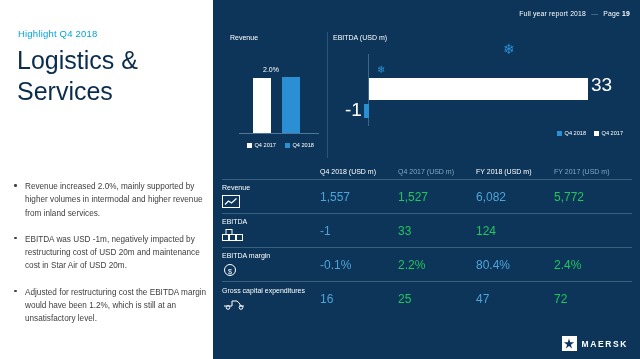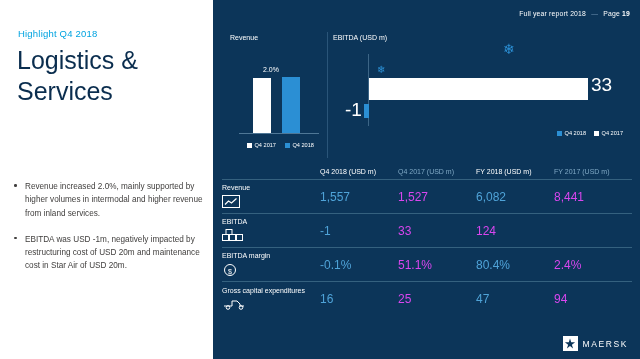--- a/index.html
+++ b/index.html
@@ -115,50 +115,54 @@
 
   .trow {
     display: flex; align-items: center; min-height: 34px;
     border-bottom: 1px solid #35617f;
   }
   .trow:last-child { border-bottom: none; }
   .rlabel { font-size: 7px; color: #ffffff; line-height: 1.25; }
   .c0 { display: flex; flex-direction: column; justify-content: center; gap: 2px; padding-right: 6px; }
   .ricon { height: 14px; display: flex; align-items: center; color: #ffffff; }
   .val { font-size: 12px; }
-  .val.white { color: #d946ef; }
+  .val.white { color: #22c55e; }
   .val.blue { color: #4fa3d8; }
 
   
   .footer-logo {
     position: absolute; right: 12px; bottom: 8px;
     display: flex; align-items: center; gap: 5px;
   }
   .star-box {
     width: 15px; height: 15px; background: #ffffff; position: relative;
     display: flex; align-items: center; justify-content: center;
   }
-  .brand { font-size: 8.5px; color: #ffffff; letter-spacing: 1.6px; font-weight: normal; }
+  .brand { font-size: 8.5px; color: #ffffff; letter-spacing: 1.6px; font-weight: bold; }
 </style>
 </head>
 <body>
 
 <div class="slide">
 
   <div class="left">
     <div class="highlight">Highlight Q4 2018</div>
     <div class="title">Logistics &amp; Services</div>
     <div class="bullets">
       <div class="bullet">
         <span class="dot"></span>
         <p>Revenue increased 2.0%, mainly supported by higher volumes in intermodal and higher revenue from inland services.</p>
       </div>
       <div class="bullet">
         <span class="dot"></span>
         <p>EBITDA was USD -1m, negatively impacted by restructuring cost of USD 20m and maintenance cost in Star Air of USD 20m.</p>
+      </div>
+      <div class="bullet">
+        <span class="dot"></span>
+        <p>Adjusted for restructuring cost the EBITDA margin would have been 1.2%, which is still at an unsatisfactory level.</p>
       </div>
     </div>
   </div>
 
   <div class="right">
 
     <div class="report-head">
       <span>Full year report 2018</span>
       <span class="sep">—</span>
       <span>Page</span>
@@ -225,21 +229,21 @@
           <span class="ricon">
             <svg width="18" height="13" viewBox="0 0 18 13">
                 <rect x="0.5" y="0.5" width="17" height="12" fill="none" stroke="#fff" stroke-width="1"></rect>
                 <polyline points="3,9.5 6.5,6 9.5,8 14.5,3.5" fill="none" stroke="#fff" stroke-width="1.2"></polyline>
               </svg>
           </span>
         </div>
         <div class="c1 val blue">1,557</div>
         <div class="c2 val white">1,527</div>
         <div class="c3 val blue">6,082</div>
-        <div class="c4 val white">8,441</div>
+        <div class="c4 val white">5,772</div>
       </div>
 
       <div class="trow">
         <div class="c0">
           <span class="rlabel">EBITDA</span>
           <span class="ricon">
             <svg width="22" height="13" viewBox="0 0 22 13">
                 <rect x="0.5" y="5.5" width="6" height="6" fill="none" stroke="#fff"></rect>
                 <rect x="7.5" y="5.5" width="6" height="6" fill="none" stroke="#fff"></rect>
                 <rect x="4" y="0.5" width="6" height="5" fill="none" stroke="#fff"></rect>
@@ -256,40 +260,40 @@
         <div class="c0">
           <span class="rlabel">EBITDA margin</span>
           <span class="ricon">
             <svg width="16" height="14" viewBox="0 0 16 14">
                 <circle cx="8" cy="7" r="5.5" fill="none" stroke="#fff"></circle>
                 <text x="8" y="10.5" font-size="7" fill="#fff" text-anchor="middle" font-family="Liberation Sans">$</text>
               </svg>
           </span>
         </div>
         <div class="c1 val blue">-0.1%</div>
-        <div class="c2 val white">51.1%</div>
+        <div class="c2 val white">2.2%</div>
         <div class="c3 val blue">80.4%</div>
         <div class="c4 val white">2.4%</div>
       </div>
 
       <div class="trow">
         <div class="c0">
           <span class="rlabel">Gross capital expenditures</span>
           <span class="ricon">
             <svg width="24" height="12" viewBox="0 0 24 12">
                 <path d="M2,8 L10,8 L10,3 L15,3 L18,6 L18,8 L22,8" fill="none" stroke="#fff" stroke-width="1"></path>
                 <circle cx="6" cy="9.5" r="1.8" fill="none" stroke="#fff"></circle>
                 <circle cx="19" cy="9.5" r="1.8" fill="none" stroke="#fff"></circle>
               </svg>
           </span>
         </div>
         <div class="c1 val blue">16</div>
         <div class="c2 val white">25</div>
         <div class="c3 val blue">47</div>
-        <div class="c4 val white">94</div>
+        <div class="c4 val white">72</div>
       </div>
     </div>
 
     <div class="footer-logo">
       <span class="star-box">
         <svg width="12" height="12" viewBox="0 0 12 12">
             <polygon points="6,0.6 7.2,4.3 11.1,4.3 7.9,6.7 9.1,10.4 6,8.1 2.9,10.4 4.1,6.7 0.9,4.3 4.8,4.3" fill="#0c3559"></polygon>
           </svg>
       </span>
       <span class="brand">MAERSK</span>

